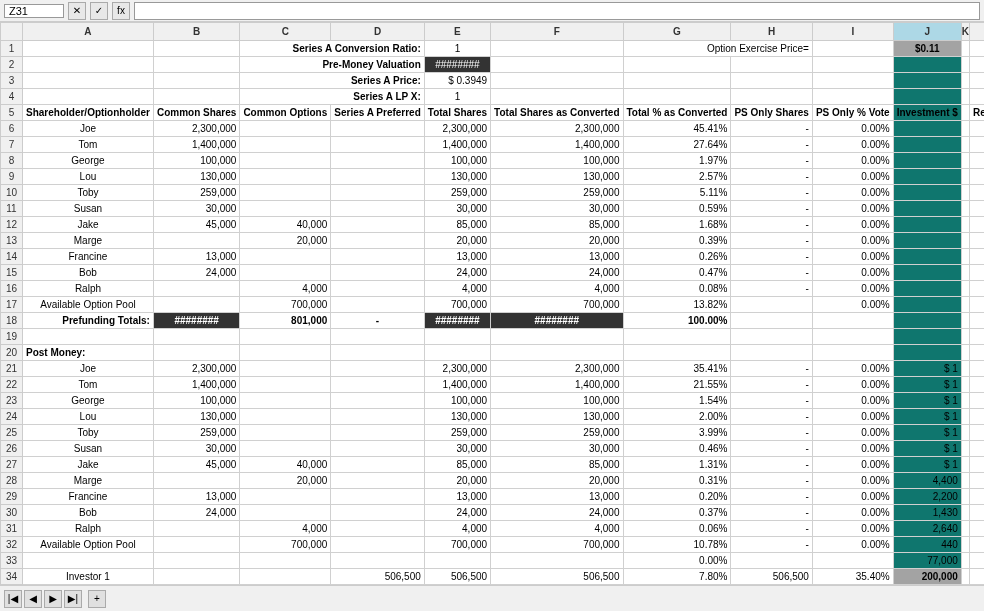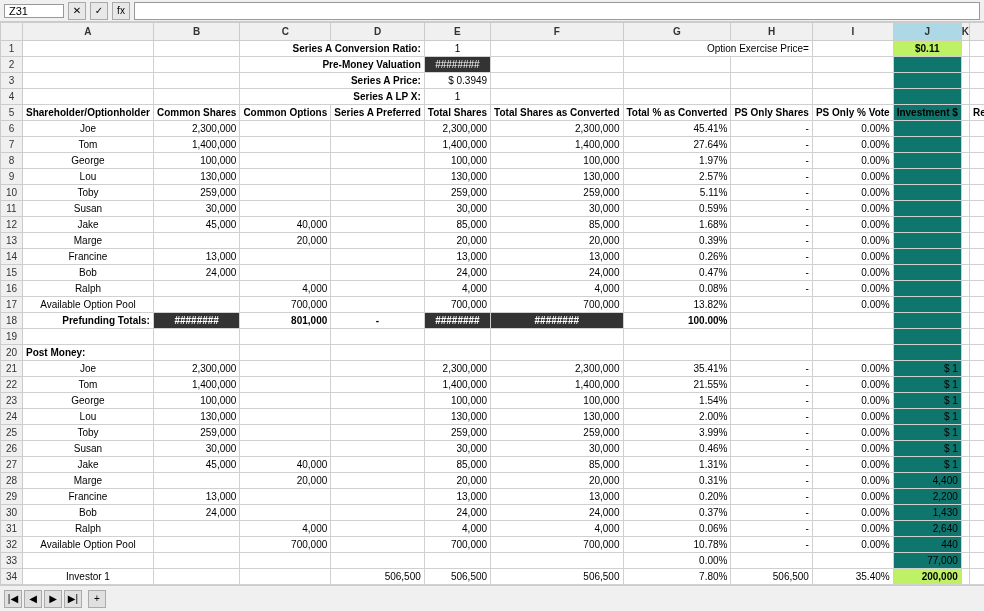--- a/index.html
+++ b/index.html
@@ -121,21 +121,21 @@
       border: 1px solid #d0d0d0;
       padding: 1px 3px;
       white-space: nowrap;
       overflow: hidden;
       text-overflow: ellipsis;
       height: 16px;
     }
     .bold { font-weight: bold; }
     .center { text-align: center; }
     .right { text-align: right; }
-    .yellow-bg { background-color: #bef264; }
+    .yellow-bg { background-color: #a3a3a3; }
     .light-blue-bg { background-color: #0f766e; }
     .asterisk-bg { background-color: #333; color: #fff; }
     .small-text { font-size: 10px; margin-left: 48px; }
   </style>
 </head>
 <body>
 
 <div id="formula-bar">
   <input id="cell-ref" type="text" value="Z31" style="">
   <button class="formula-btn">✕</button>

